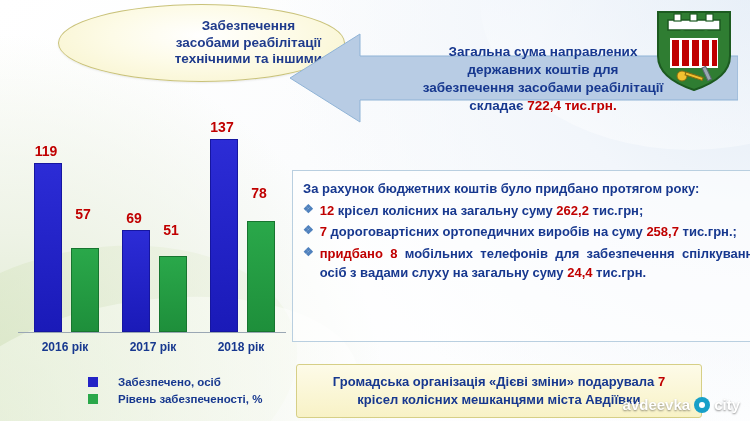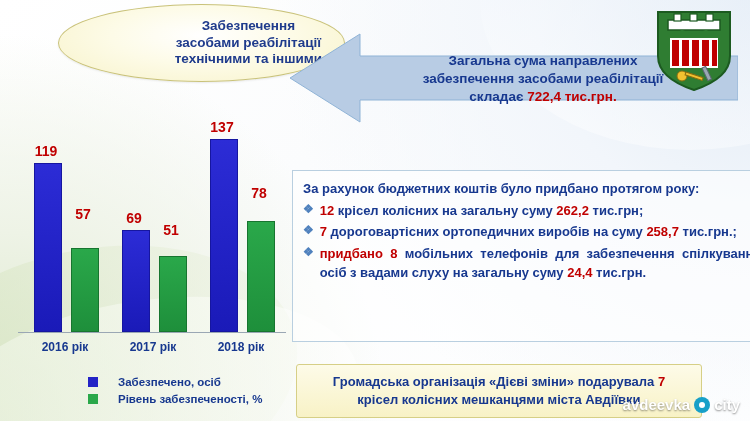--- a/index.html
+++ b/index.html
@@ -116,20 +116,21 @@
     </div>
   </div>
 
   <div id="arrow-banner">
     <svg id="arrow-shape" viewBox="0 0 448 104" preserveAspectRatio="none">
       <polygon points="0,52 70,8 70,30 448,30 448,74 70,74 70,96" fill="#b8cce4" stroke="#8fb3d6" stroke-width="1"></polygon>
     </svg>
     <div id="arrow-text">
       <div>
         <div>Загальна сума направлених</div>
+        <div>державних коштів для</div>
         <div>забезпечення засобами реабілітації</div>
         <div>
           <span>складає </span><span class="red">722,4 тис.грн.</span>
         </div>
       </div>
     </div>
   </div>
 
   <div id="chart">
     <div id="axis-line"></div>

